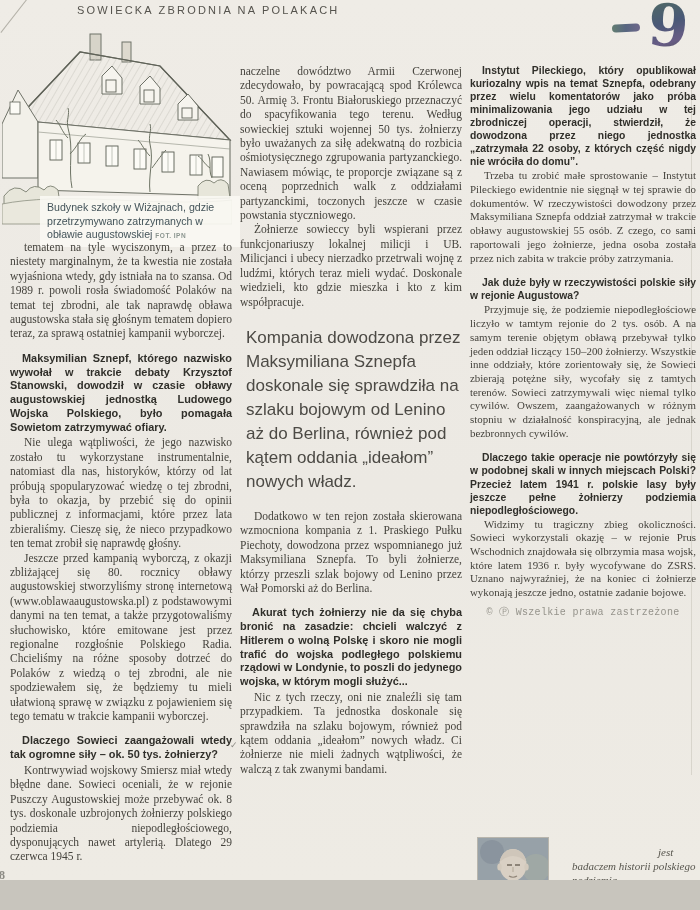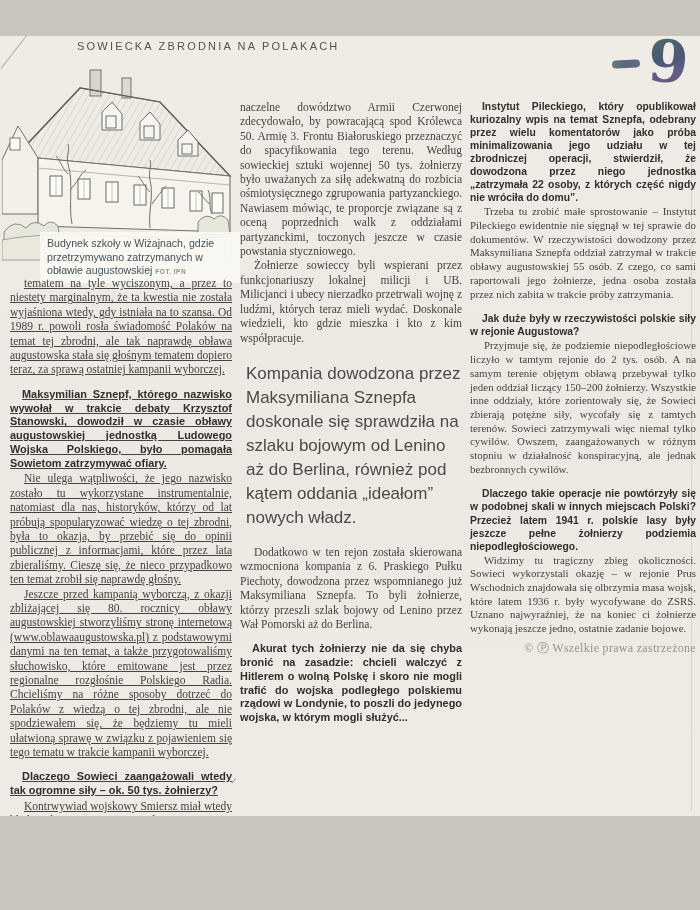--- a/index.html
+++ b/index.html
@@ -1,18 +1,18 @@
 <!DOCTYPE html>
 <html lang="pl"><head>
 <meta charset="utf-8">
 <style>
   html,body{margin:0;padding:0;}
   body{background:#c8c5bd;font-family:"Liberation Serif",serif;}
-  #page{position:relative;width:700px;height:780px;background:#edeae4;overflow:hidden;
-        background-image:linear-gradient(180deg,#efece6 0%,#ece9e3 55%,#eeebe4 100%);margin-top:36px;}
+  #page{position:relative;width:700px;height:880px;background:#edeae4;overflow:hidden;
+        background-image:linear-gradient(180deg,#efece6 0%,#ece9e3 55%,#eeebe4 100%);}
   
   .section-title{position:absolute;left:77px;top:4px;font-family:"Liberation Sans",sans-serif;
         font-size:11px;letter-spacing:2.2px;color:#55534d;font-weight:500;}
   .corner-line{position:absolute;left:-8px;top:14px;width:46px;height:1px;background:#b4b1a8;
         transform:rotate(-52deg);}
   .edge-line{position:absolute;left:691px;top:85px;width:1px;height:690px;background:#d8d5cc;}
   
   .hand-dash{position:absolute;left:612px;top:24px;width:28px;height:8px;border-radius:4px;
         background:linear-gradient(90deg,#4a6a5d,#3d4e6e,#57507a);transform:rotate(-3deg);opacity:.85;}
   .hand-nine{position:absolute;left:648px;top:-8px;font-size:58px;font-weight:bold;
@@ -20,31 +20,31 @@
         background:linear-gradient(160deg,#3f5e55 10%,#38496b 45%,#5a4d7c 70%,#2e3b33 95%);
         -webkit-background-clip:text;background-clip:text;color:transparent;opacity:.9;}
   
   .illu{position:absolute;left:2px;top:28px;width:230px;height:200px;}
   .illu-caption{position:absolute;left:38px;top:168px;width:186px;background:rgba(249,248,243,.9);
         padding:5px 7px 4px 7px;font-family:"Liberation Sans",sans-serif;font-size:10.6px;
         line-height:13.6px;color:#44545a;}
   .illu-caption .credit{font-size:6.5px;letter-spacing:.5px;color:#8b958f;font-weight:bold;}
   
   .col{position:absolute;text-align:justify;color:#45433d;}
-  #col1{left:10px;top:240px;width:222px;font-size:11.5px;line-height:14.4px;text-decoration:underline;}
+  #col1{left:10px;top:240px;width:222px;font-size:11.5px;line-height:14.4px;}
   #col2{left:240px;top:64px;width:222px;font-size:11.5px;line-height:14.4px;}
   #col3{left:470px;top:64px;width:226px;font-size:10.9px;line-height:13.7px;}
   .para{margin:0;text-indent:14px;}
   .para.no-indent{text-indent:0;}
   .question{margin:11px 0 1px 0;font-family:"Liberation Sans",sans-serif;font-weight:bold;
         font-size:.95em;line-height:1.26;color:#302f2a;text-indent:12px;}
   .pull-quote{margin:17px 0 15px 6px;font-family:"Liberation Sans",sans-serif;font-weight:normal;
         font-size:17px;line-height:24px;color:#4c4a45;text-align:left;text-indent:0;}
-  .rights{margin-top:6px;text-align:right;font-family:Liberation Serif, serif;
-        font-size:12px;color:#95938b;letter-spacing:.3px;}
+  .rights{margin-top:6px;text-align:center;font-family:Liberation Mono, monospace;
+        font-size:10px;color:#95938b;letter-spacing:.3px;}
   
   .bio{position:absolute;left:477px;top:837px;width:221px;display:flex;gap:23px;}
   .bio-photo{width:70px;height:78px;flex:0 0 70px;border:1px solid #b8b5ac;background:#98a2a8;}
   .bio-text{flex:1;font-style:italic;font-size:11px;line-height:14.2px;color:#56544c;
         text-indent:86px;text-align:left;margin-top:8px;}
   .footer{position:absolute;left:575px;top:892px;font-family:"Liberation Sans",sans-serif;
         font-size:6.5px;color:#77756d;letter-spacing:.6px;white-space:nowrap;}
   .footer .brand{font-weight:bold;color:#5c5a53;}
   .page-num{position:absolute;left:-7px;top:868px;font-size:12px;color:#8b8a83;font-weight:bold;}
   .margin-check{position:absolute;left:230px;top:740px;font-size:9px;color:#8b8a83;}
@@ -128,22 +128,23 @@
     <p class="para">Nie ulega wątpliwości, że jego nazwisko zostało tu wykorzystane instrumentalnie, natomiast dla nas, historyków, którzy od lat próbują spopularyzować wiedzę o tej zbrodni, była to okazja, by przebić się do opinii publicznej z informacjami, które przez lata zbieraliśmy. Cieszę się, że nieco przypadkowo ten temat zrobił się naprawdę głośny.</p>
     <p class="para">Jeszcze przed kampanią wyborczą, z okazji zbliżającej się 80. rocznicy obławy augustowskiej stworzyliśmy stronę internetową (www.oblawaaugustowska.pl) z podstawowymi danymi na ten temat, a także przygotowaliśmy słuchowisko, które emitowane jest przez regionalne rozgłośnie Polskiego Radia. Chcieliśmy na różne sposoby dotrzeć do Polaków z wiedzą o tej zbrodni, ale nie spodziewałem się, że będziemy tu mieli ułatwioną sprawę w związku z pojawieniem się tego tematu w trakcie kampanii wyborczej.</p>
     <p class="question">Dlaczego Sowieci zaangażowali wtedy tak ogromne siły – ok. 50 tys. żołnierzy?</p>
     <p class="para">Kontrwywiad wojskowy Smiersz miał wtedy błędne dane. Sowieci oceniali, że w rejonie Puszczy Augustowskiej może przebywać ok. 8 tys. doskonale uzbrojonych żołnierzy polskiego podziemia niepodległościowego, dysponujących nawet artylerią. Dlatego 29 czerwca 1945 r.</p>
   </div>
 
   <div class="col" id="col2">
     <p class="para no-indent">naczelne dowództwo Armii Czerwonej zdecydowało, by powracającą spod Królewca 50. Armię 3. Frontu Białoruskiego przeznaczyć do spacyfikowania tego terenu. Według sowieckiej sztuki wojennej 50 tys. żołnierzy było uważanych za siłę adekwatną do rozbicia ośmiotysięcznego zgrupowania partyzanckiego. Nawiasem mówiąc, te proporcje związane są z oceną poprzednich walk z oddziałami partyzanckimi, toczonych jeszcze w czasie powstania styczniowego.</p>
     <p class="para">Żołnierze sowieccy byli wspierani przez funkcjonariuszy lokalnej milicji i UB. Milicjanci i ubecy nierzadko przetrwali wojnę z ludźmi, których teraz mieli wydać. Doskonale wiedzieli, kto gdzie mieszka i kto z kim współpracuje.</p>
     <p class="pull-quote">Kompania dowodzona przez Maksymiliana Sznepfa doskonale się sprawdziła na szlaku bojowym od Lenino aż do Berlina, również pod kątem oddania „ideałom” nowych władz.</p>
-    <p class="para">Dodatkowo w ten rejon została skierowana wzmocniona kompania z 6. Praskiego Pułku Piechoty, dowodzona przez wspomnianego już Maksymiliana Sznepfa. To byli żołnierze, którzy przeszli szlak bojowy od Lenino przez Wał Pomorski aż do Berlina.</p>
+    <p class="para">Dodatkowo w ten rejon została skierowana wzmocniona kompania z 1. Praskiego Pułku Piechoty, dowodzona przez wspomnianego już Maksymiliana Sznepfa. To byli żołnierze, którzy przeszli szlak bojowy od Lenino przez Wał Pomorski aż do Berlina.</p>
     <p class="question">Akurat tych żołnierzy nie da się chyba bronić na zasadzie: chcieli walczyć z Hitlerem o wolną Polskę i skoro nie mogli trafić do wojska podległego polskiemu rządowi w Londynie, to poszli do jedynego wojska, w którym mogli służyć...</p>
+    <p class="para">Nic z tych rzeczy, oni nie znaleźli się tam przypadkiem. Ta jednostka doskonale się sprawdziła na szlaku bojowym, również pod kątem oddania „ideałom” nowych władz. Ci żołnierze nie mieli żadnych wątpliwości, że walczą z tak zwanymi bandami.</p>
   </div>
 
   <div class="col" id="col3">
     <p class="question" style="margin-top:0;">Instytut Pileckiego, który opublikował kuriozalny wpis na temat Sznepfa, odebrany przez wielu komentatorów jako próba minimalizowania jego udziału w tej zbrodniczej operacji, stwierdził, że dowodzona przez niego jednostka „zatrzymała 22 osoby, z których część nigdy nie wróciła do domu”.</p>
     <p class="para">Trzeba tu zrobić małe sprostowanie – Instytut Pileckiego ewidentnie nie sięgnął w tej sprawie do dokumentów. W rzeczywistości dowodzony przez Maksymiliana Sznepfa oddział zatrzymał w trakcie obławy augustowskiej 55 osób. Z czego, co sami raportowali jego żołnierze, jedna osoba została przez nich zabita w trakcie próby zatrzymania.</p>
     <p class="question">Jak duże były w rzeczywistości polskie siły w rejonie Augustowa?</p>
     <p class="para">Przyjmuje się, że podziemie niepodległościowe liczyło w tamtym rejonie do 2 tys. osób. A na samym terenie objętym obławą przebywał tylko jeden oddział liczący 150–200 żołnierzy. Wszystkie inne oddziały, które zorientowały się, że Sowieci zbierają potężne siły, wycofały się z tamtych terenów. Sowieci zatrzymywali więc niemal tylko cywilów. Owszem, zaangażowanych w różnym stopniu w działalność konspiracyjną, ale jednak bezbronnych cywilów.</p>
     <p class="question">Dlaczego takie operacje nie powtórzyły się w podobnej skali w innych miejscach Polski? Przecież latem 1941 r. polskie lasy były jeszcze pełne żołnierzy podziemia niepodległościowego.</p>
     <p class="para">Widzimy tu tragiczny zbieg okoliczności. Sowieci wykorzystali okazję – w rejonie Prus Wschodnich znajdowała się olbrzymia masa wojsk, które latem 1936 r. były wycofywane do ZSRS. Uznano najwyraźniej, że na koniec ci żołnierze wykonają jeszcze jedno, ostatnie zadanie bojowe.</p>
     <div class="rights">© Ⓟ Wszelkie prawa zastrzeżone</div>

